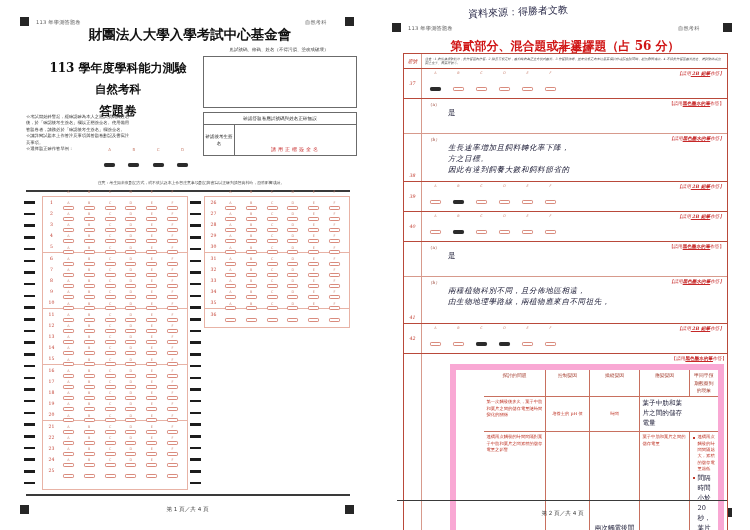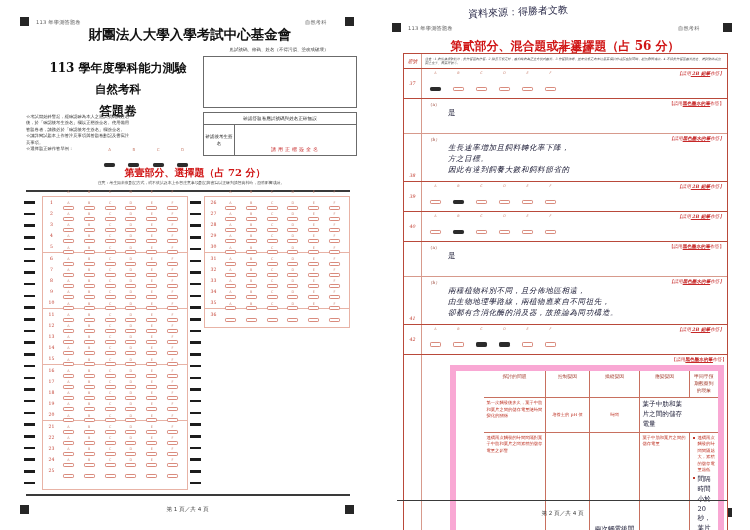--- a/index.html
+++ b/index.html
@@ -163,21 +163,20 @@
   <div class="idbox"></div>
 
   <div class="confbox">
     <div class="ctitle">確認答題卷應試號碼與姓名正確無誤</div>
     <div class="crow">
       <div class="cL">確認後考生簽名</div>
       <div class="cR">請用正楷簽全名</div>
     </div>
   </div>
 
-  <div class="part1">第壹部分、選擇題（占 72 分）</div>
   <div class="part1note">注意：考生如未依劃記方式，或不依試題本上作答注意事項劃記與書寫以正確判讀答資料時，恐將影響成績。</div>
 
   <div class="hline" style="left:26px;top:190px;width:324px;height:1.6px;"></div>
   <div class="hline" style="left:26px;top:494px;width:324px;height:1.6px;"></div>
 
   <div id="tmarksL">
       <div class="tmark" style="left: 24px; top: 201px; width: 11px; height: 2.6px;"></div>
       <div class="tmark" style="left: 24px; top: 212.7px; width: 11px; height: 2.6px;"></div>
       <div class="tmark" style="left: 24px; top: 224.4px; width: 11px; height: 2.6px;"></div>
       <div class="tmark" style="left: 24px; top: 236.1px; width: 11px; height: 2.6px;"></div>
@@ -750,21 +749,20 @@
         </div>
       </div>
       <div class="rrow thick">
         <div class="rnum" style="align-items: flex-end; padding-bottom: 3px;">41</div>
         <div class="rbody" style="min-height: 46px;">
           <div class="pentag">【請用<u>黑色墨水的筆</u>作答】</div>
           <div class="sub">（b）</div>
           <div class="hw hwblock">
             <div>兩種植物科別不同，且分佈地區相遠，</div>
             <div>由生物地理學路線，兩植物應來自不同祖先，</div>
-            <div>卻都有含消化酶的消及器，故推論為同功構造。</div>
           </div>
         </div>
       </div>
       <div class="rrow thick">
         <div class="rnum">42</div>
         <div class="rbody">
           <div class="pentag">【請用<u> 2B 鉛筆</u>作答】</div>
           <div class="bubrow">
             <div class="bubcell"><span class="bl">A</span><span class="bub"></span></div>
             <div class="bubcell"><span class="bl">B</span><span class="bub"></span></div>

